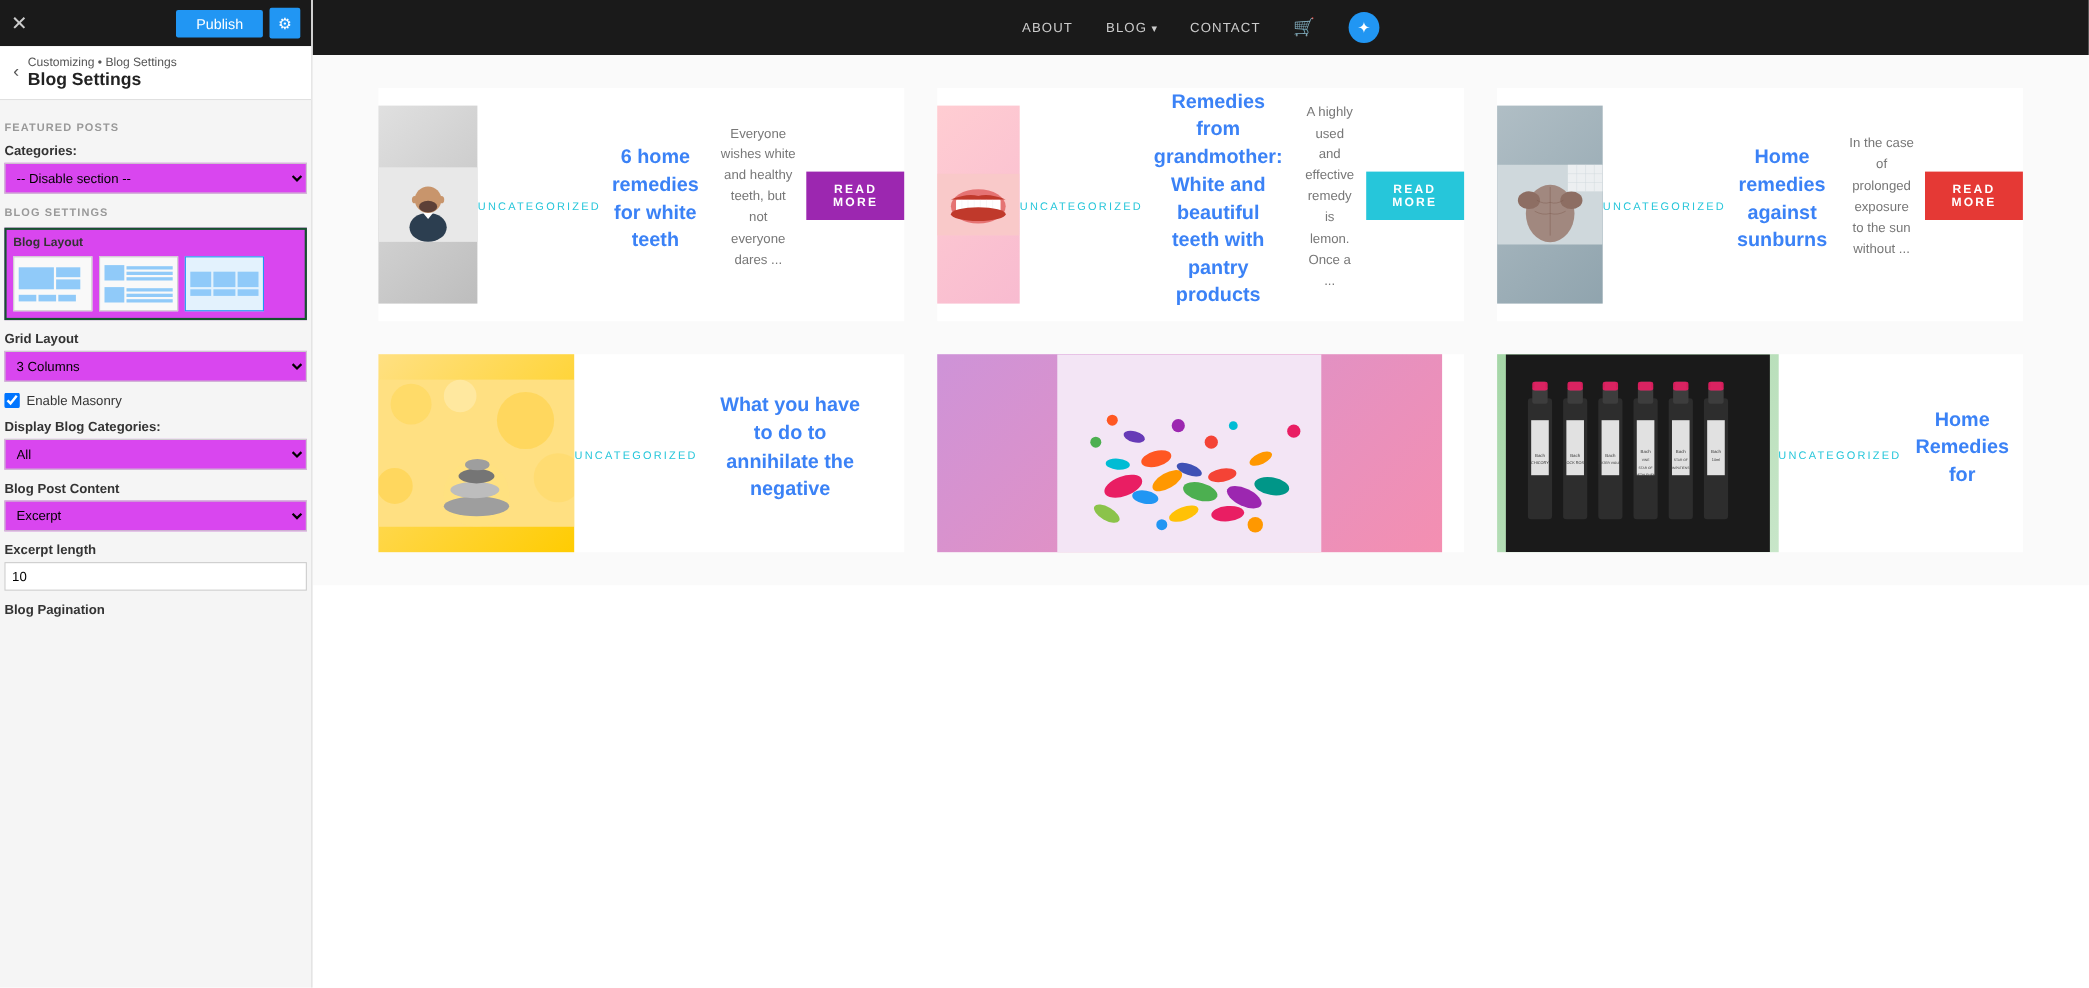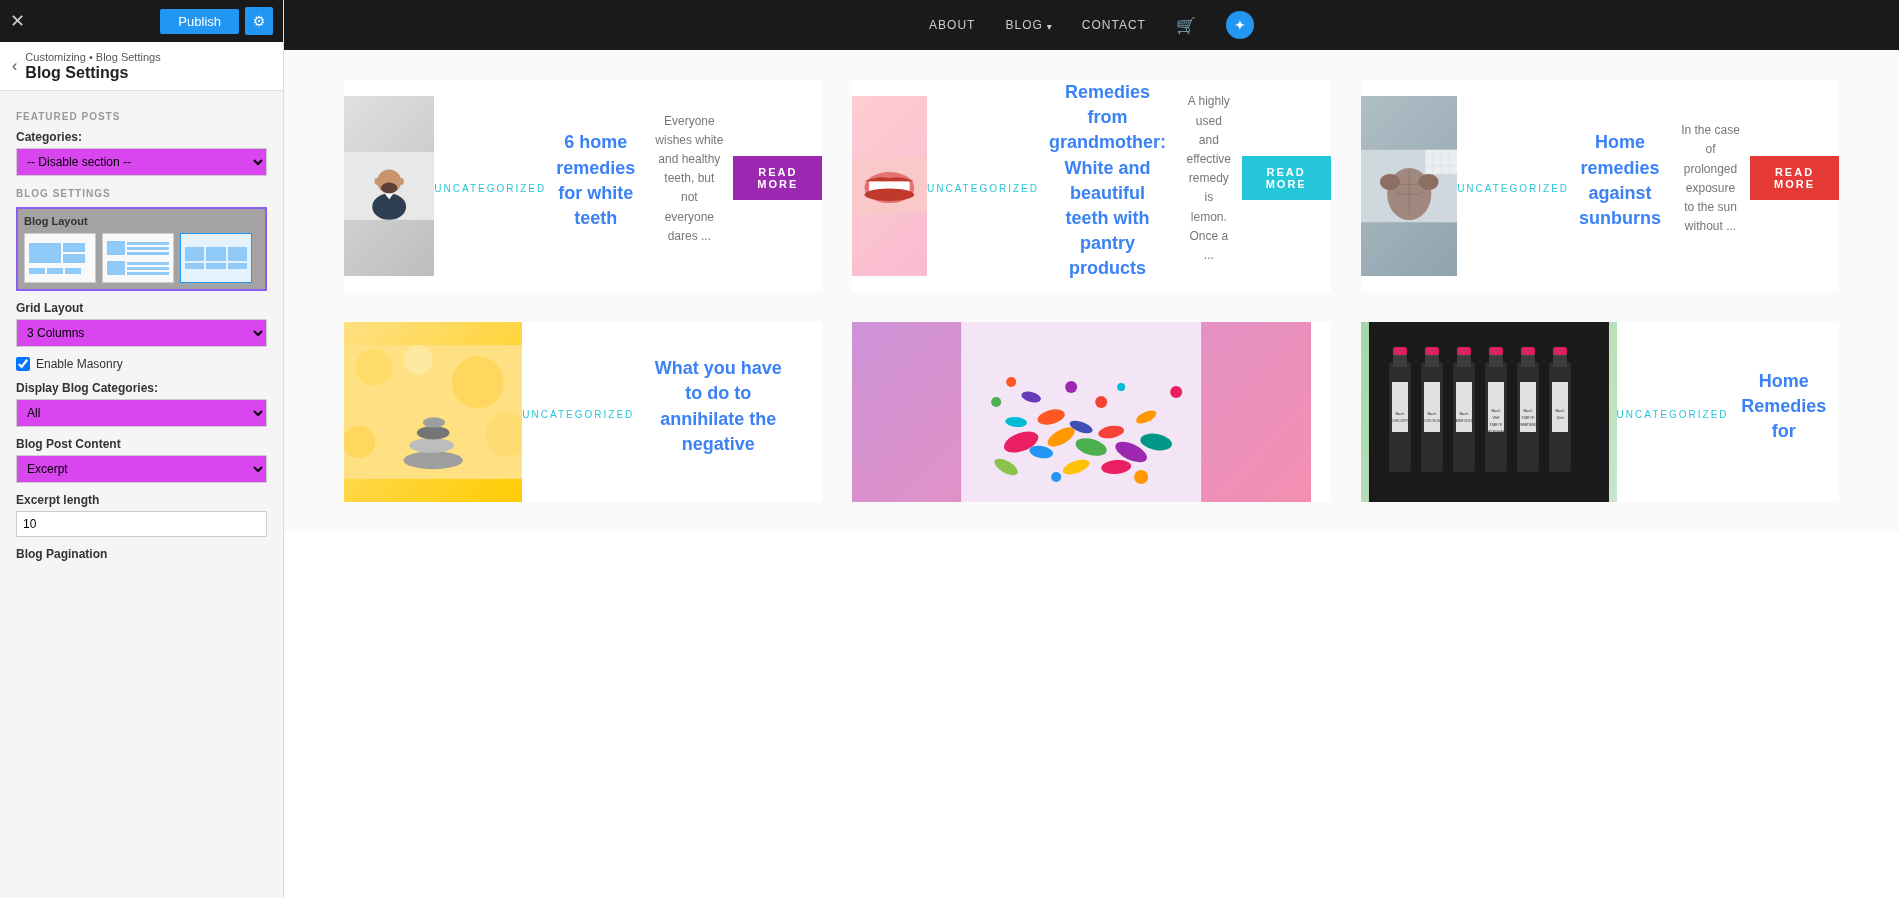--- a/index.html
+++ b/index.html
@@ -85,21 +85,21 @@
       line-height: 1.3;
     }
     .page-title-text {
       font-size: 16px;
       font-weight: bold;
       color: #222;
     }
 
     
     .panel-content {
-      padding: 10px 16px;
+      padding: 10px 4px;
       flex: 1;
     }
 
     .section-label {
       font-size: 10px;
       font-weight: bold;
       color: #999;
       letter-spacing: 1px;
       margin-bottom: 8px;
       margin-top: 10px;
@@ -122,23 +122,23 @@
       appearance: auto;
       cursor: pointer;
     }
 
     .blog-settings-section {
       margin-top: 12px;
     }
 
     
     .blog-layout-box {
-      border: 2px solid #8b5cf6;
+      border: 2px solid #14532d;
       padding: 6px;
-      background: #a3a3a3;
+      background: #d946ef;
       margin-bottom: 10px;
     }
     .blog-layout-label {
       font-size: 11px;
       color: #333;
       margin-bottom: 6px;
       font-weight: 600;
     }
     .layout-options {
       display: flex;

